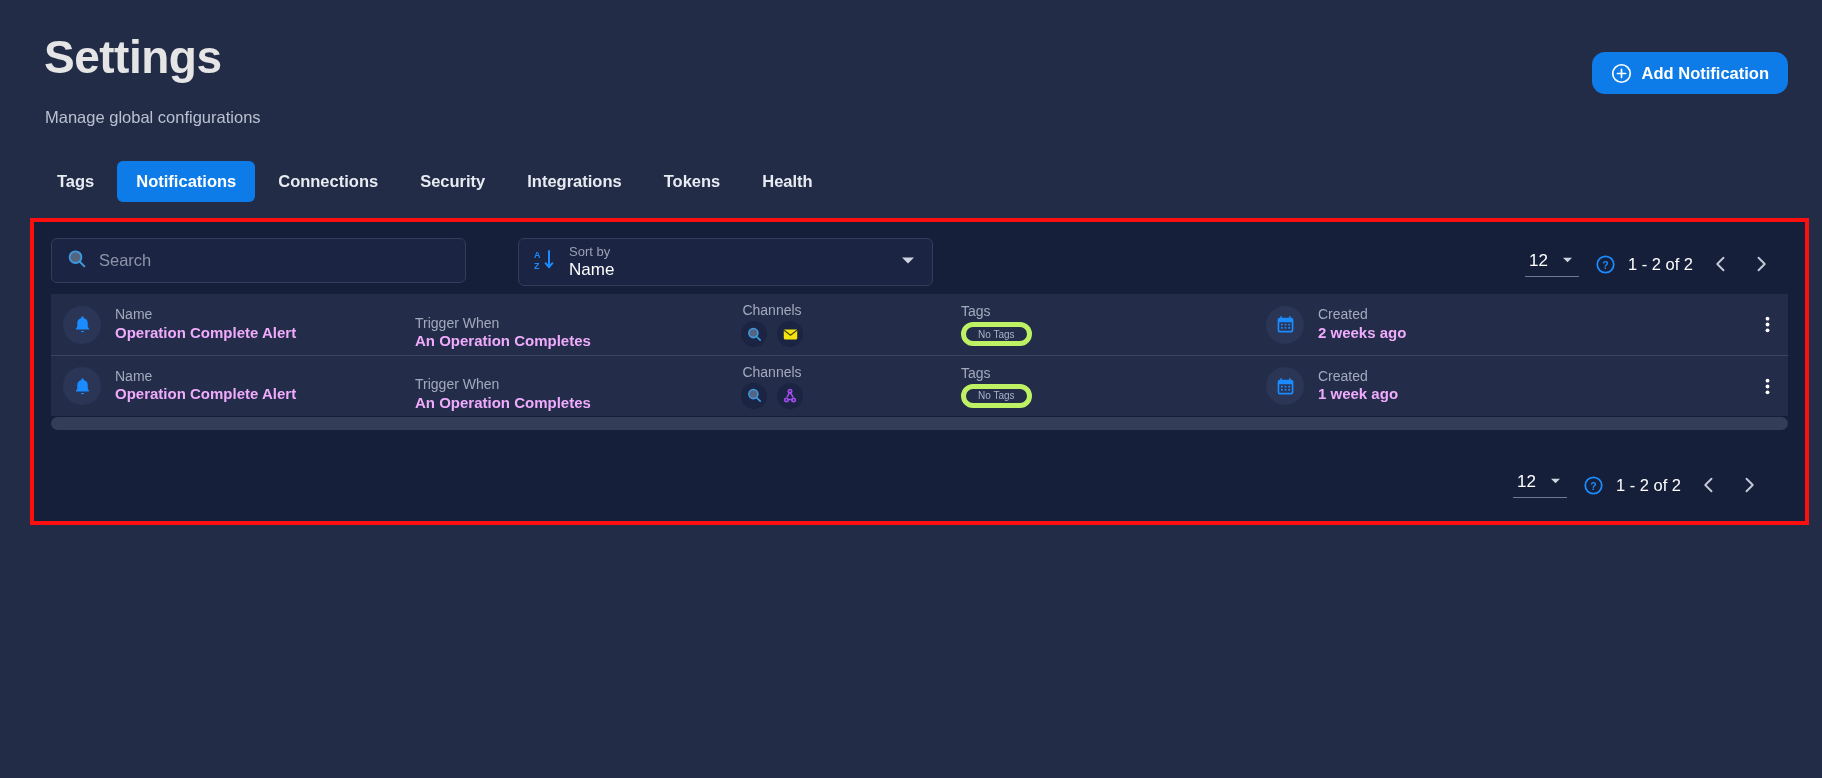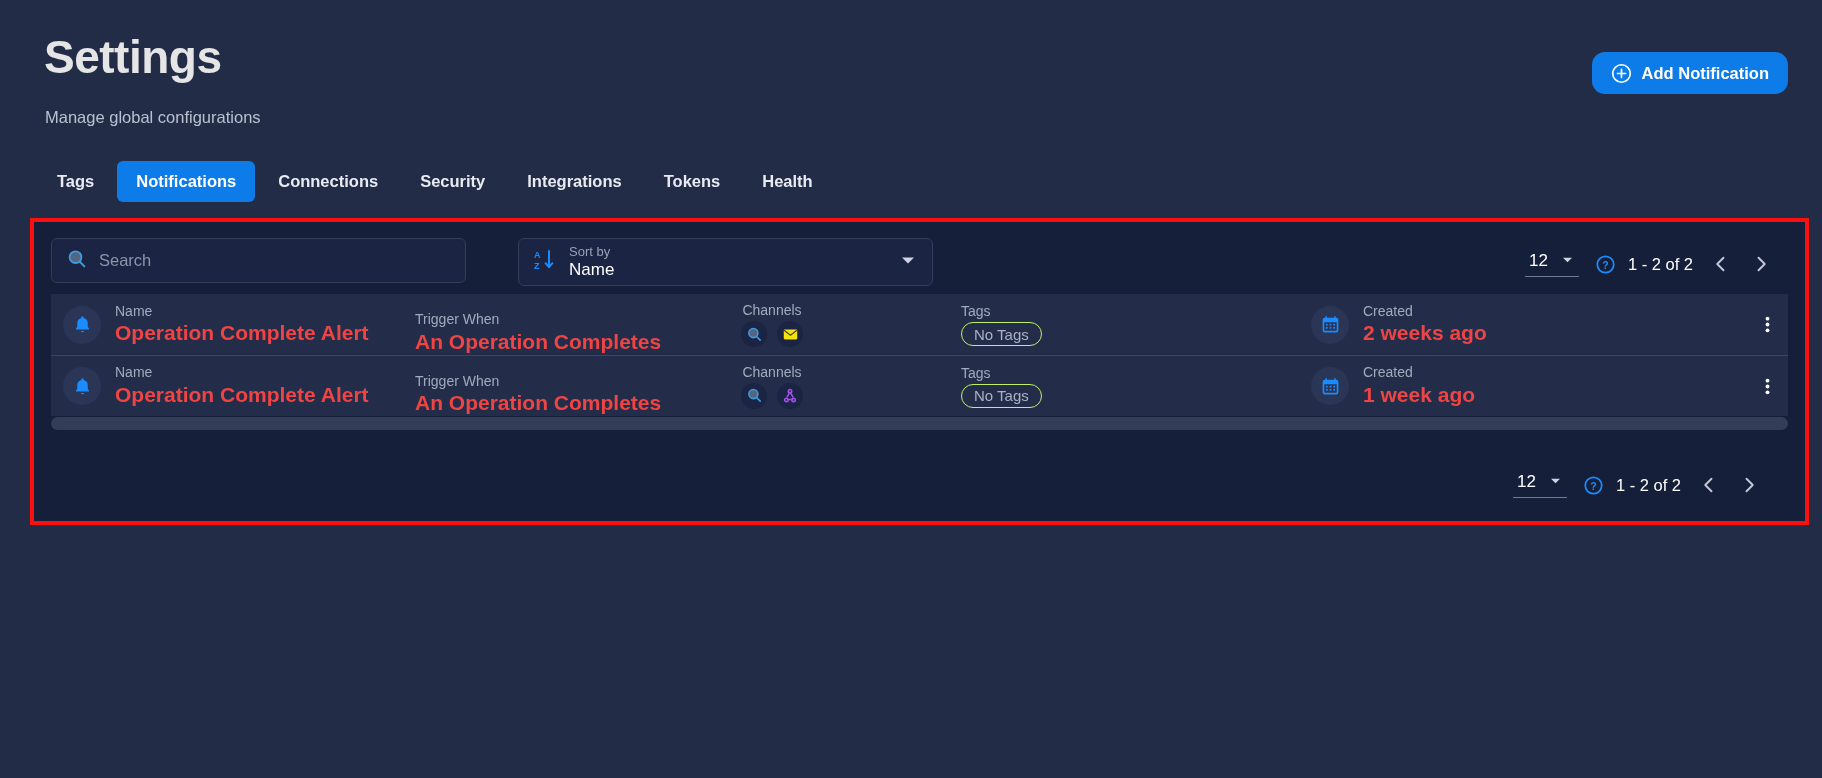--- a/index.html
+++ b/index.html
@@ -196,46 +196,46 @@
     width: 38px; height: 38px;
     border-radius: 50%;
     background: #2a3køb;
     background: #2b3555;
     display: flex; align-items: center; justify-content: center;
     flex: none;
   }
 
   .cell { display: flex; flex-direction: column; justify-content: center; line-height: 1.25; }
   .cell-label { font-size: 14px; color: #a3aabc; font-weight: normal; }
-  .cell-value { font-size: 21px; color: #ef4444; font-weight: bold; white-space: nowrap; }
+  .cell-value { font-size: 15px; color: #f0abfc; font-weight: bold; white-space: nowrap; }
 
   .col-name { position: absolute; left: 12px; display: flex; align-items: center; gap: 14px; }
   .col-trigger { position: absolute; left: 364px; margin-top: 17px; }
   .col-channels { position: absolute; left: 690px; display: flex; flex-direction: column; align-items: center; gap: 3px; }
   .col-tags { position: absolute; left: 910px; }
-  .col-created { position: absolute; left: 1260px; display: flex; align-items: center; gap: 14px; }
+  .col-created { position: absolute; left: 1215px; display: flex; align-items: center; gap: 14px; }
   .col-menu { position: absolute; right: 12px; cursor: pointer; padding: 6px; display:flex; }
 
   .chan-icons { display: flex; gap: 10px; }
   .chan-icon {
     width: 26px; height: 26px;
     border-radius: 50%;
     background: #1b2442;
     display: flex; align-items: center; justify-content: center;
     cursor: pointer;
   }
 
   .tag-pill {
     display: inline-flex;
     align-items: center;
     height: 24px;
     padding: 0 12px;
-    border: 1px solid #bef264;
+    border: 5px solid #bef264;
     border-radius: 12px;
-    font-size: 15px;
+    font-size: 10px;
     color: #aab1c4;
     margin-top: 3px;
   }
 
   
   .hscrollbar {
     position: absolute;
     left: 17px; right: 17px;
     top: 195px;
     height: 13px;

